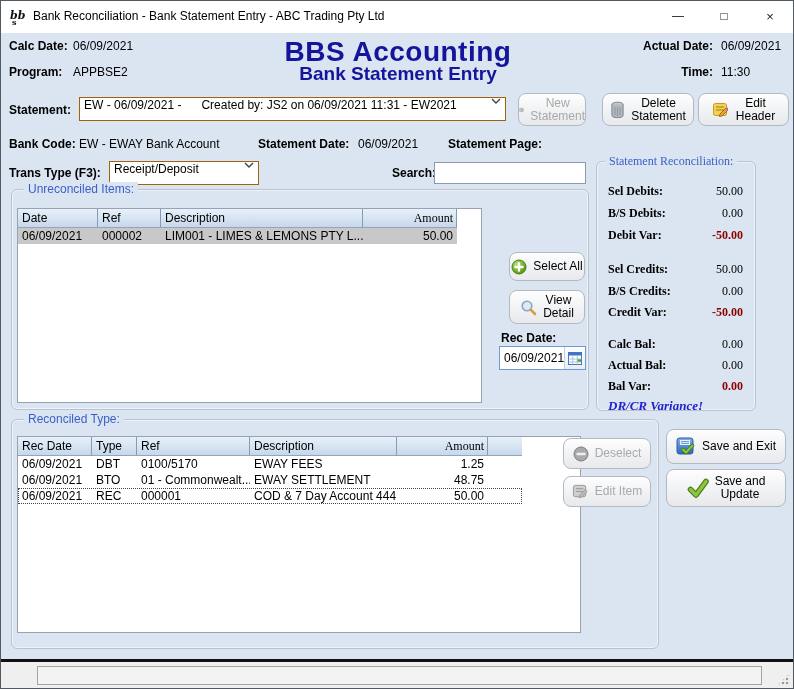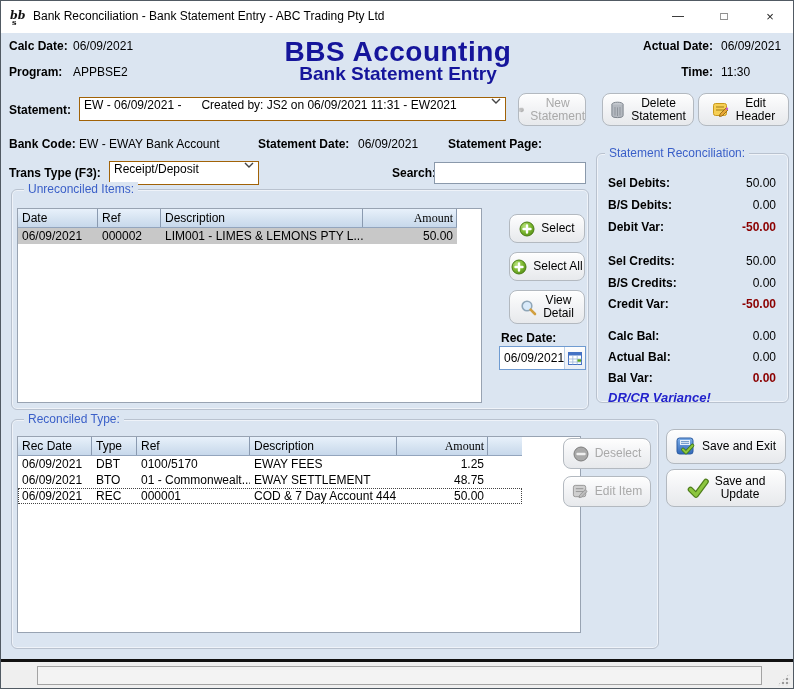--- a/index.html
+++ b/index.html
@@ -190,27 +190,20 @@
         <div class="hcell num" style="width:94px;">Amount</div>
       </div>
       <div class="trow selected" style="width:439px;">
         <div class="tcell" style="width:80px;">06/09/2021</div>
         <div class="tcell" style="width:63px;">000002</div>
         <div class="tcell" style="width:202px;">LIM001 - LIMES &amp; LEMONS PTY L...</div>
         <div class="tcell num" style="width:94px;">50.00</div>
       </div>
     </div>
 
-    <div class="btn" style="left:508px; top:181px; width:76px; height:29px;">
-      <svg width="16" height="16" viewBox="0 0 16 16">
-        <circle cx="8" cy="8" r="7" fill="url(#g-green)" stroke="#4a7d14"></circle>
-        <path d="M8 4.5 V11.5 M4.5 8 H11.5" stroke="#fff" stroke-width="2.4" stroke-linecap="round"></path>
-      </svg>
-      <span class="btxt">Select</span>
-    </div>
     <div class="btn" style="left:508px; top:219px; width:76px; height:29px;">
       <svg width="16" height="16" viewBox="0 0 16 16">
         <circle cx="8" cy="8" r="7" fill="url(#g-green)" stroke="#4a7d14"></circle>
         <path d="M8 4.5 V11.5 M4.5 8 H11.5" stroke="#fff" stroke-width="2.4" stroke-linecap="round"></path>
       </svg>
       <span class="btxt">Select All</span>
     </div>
     <div class="btn" style="left:508px; top:257px; width:76px; height:34px;">
       <svg width="17" height="17" viewBox="0 0 17 17">
         <circle cx="7" cy="7" r="4.8" fill="#d9eafa" stroke="#8fa6b8" stroke-width="1.6"></circle>
@@ -228,21 +221,21 @@
           <rect x="0.5" y="0.5" width="13" height="3" fill="#4472c4"></rect>
           <line x1="4.8" y1="4" x2="4.8" y2="12.5" stroke="#9db6d8" stroke-width="0.8"></line>
           <line x1="9.2" y1="4" x2="9.2" y2="12.5" stroke="#9db6d8" stroke-width="0.8"></line>
           <line x1="0.5" y1="7" x2="13.5" y2="7" stroke="#9db6d8" stroke-width="0.8"></line>
           <line x1="0.5" y1="10" x2="13.5" y2="10" stroke="#9db6d8" stroke-width="0.8"></line>
           <rect x="9.5" y="7.3" width="3.5" height="2.4" fill="#58a618"></rect>
         </svg>
       </span>
     </div>
 
-    <div class="group" style="left:595px; top:120px; width:193px; height:250px;">
+    <div class="group" style="left:595px; top:128px; width:160px; height:250px;font-family:Liberation Serif, serif;">
       <span class="legend" style="left:8px;">Statement Reconciliation:</span>
 
       <div class="recon-row" style="top:22px;">
           <span class="rlbl">Sel Debits:</span>
           <span class="rval">50.00</span>
         </div>
       <div class="recon-row" style="top:44px;">
           <span class="rlbl">B/S Debits:</span>
           <span class="rval">0.00</span>
         </div>

